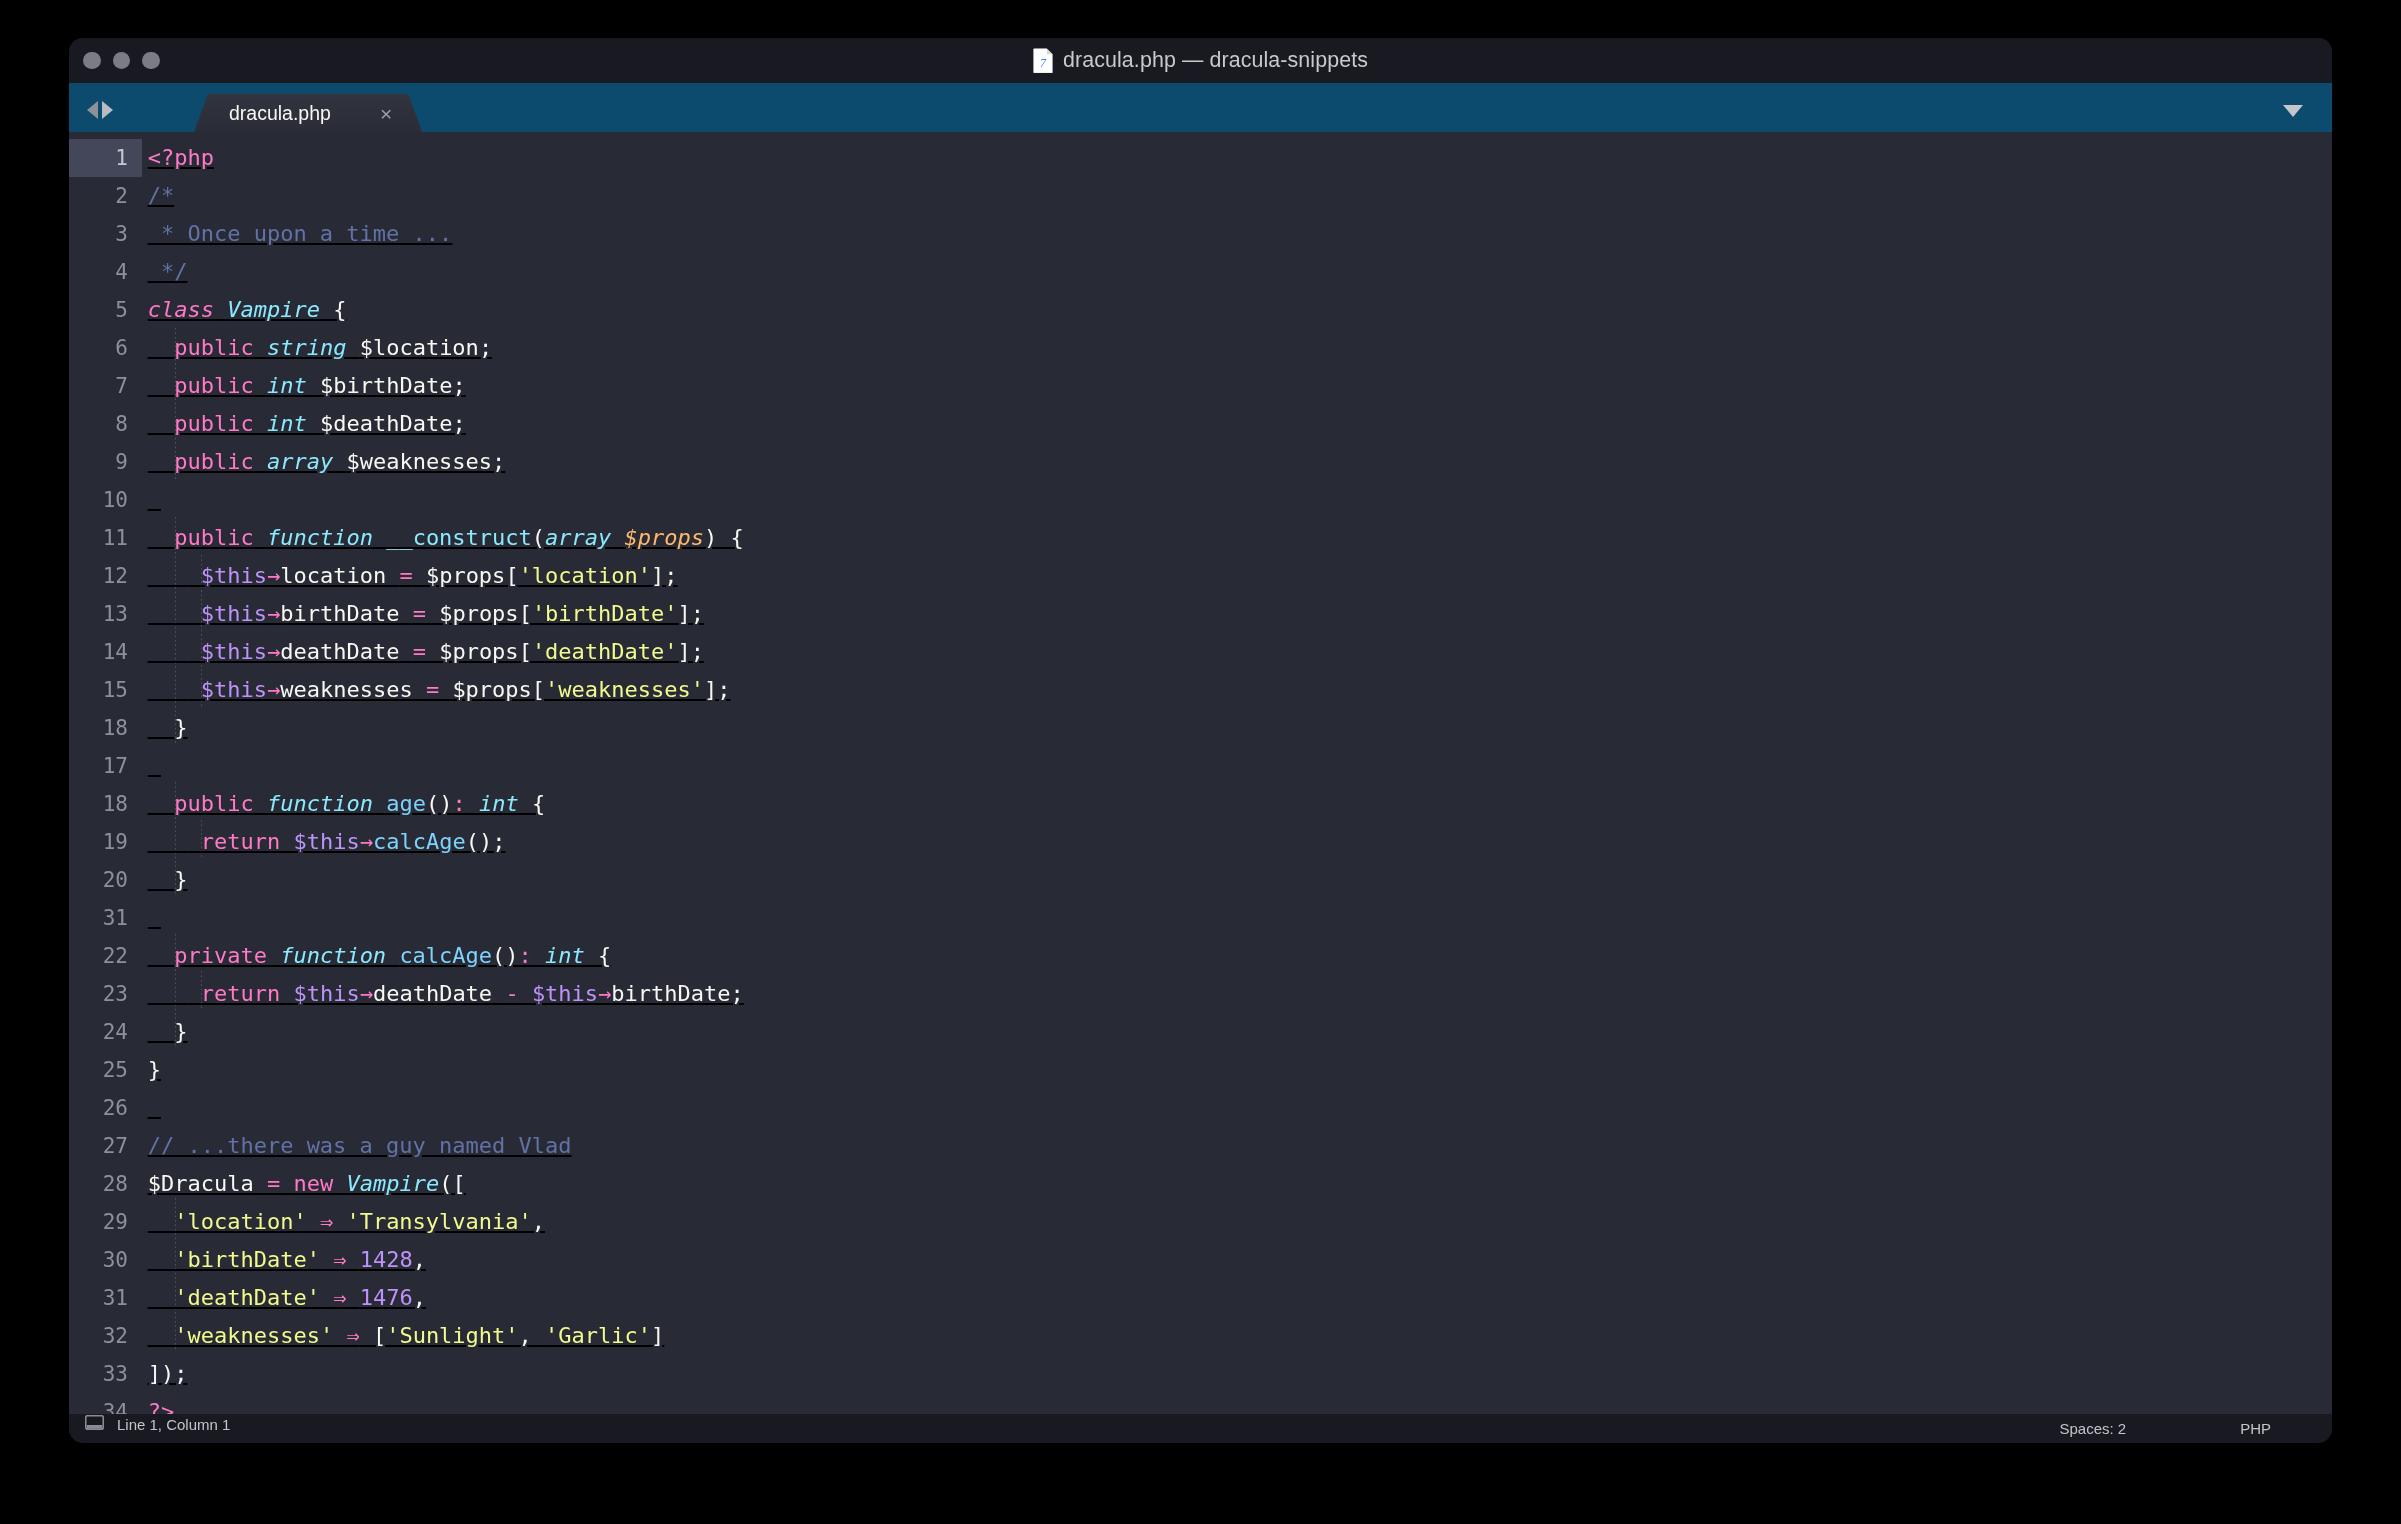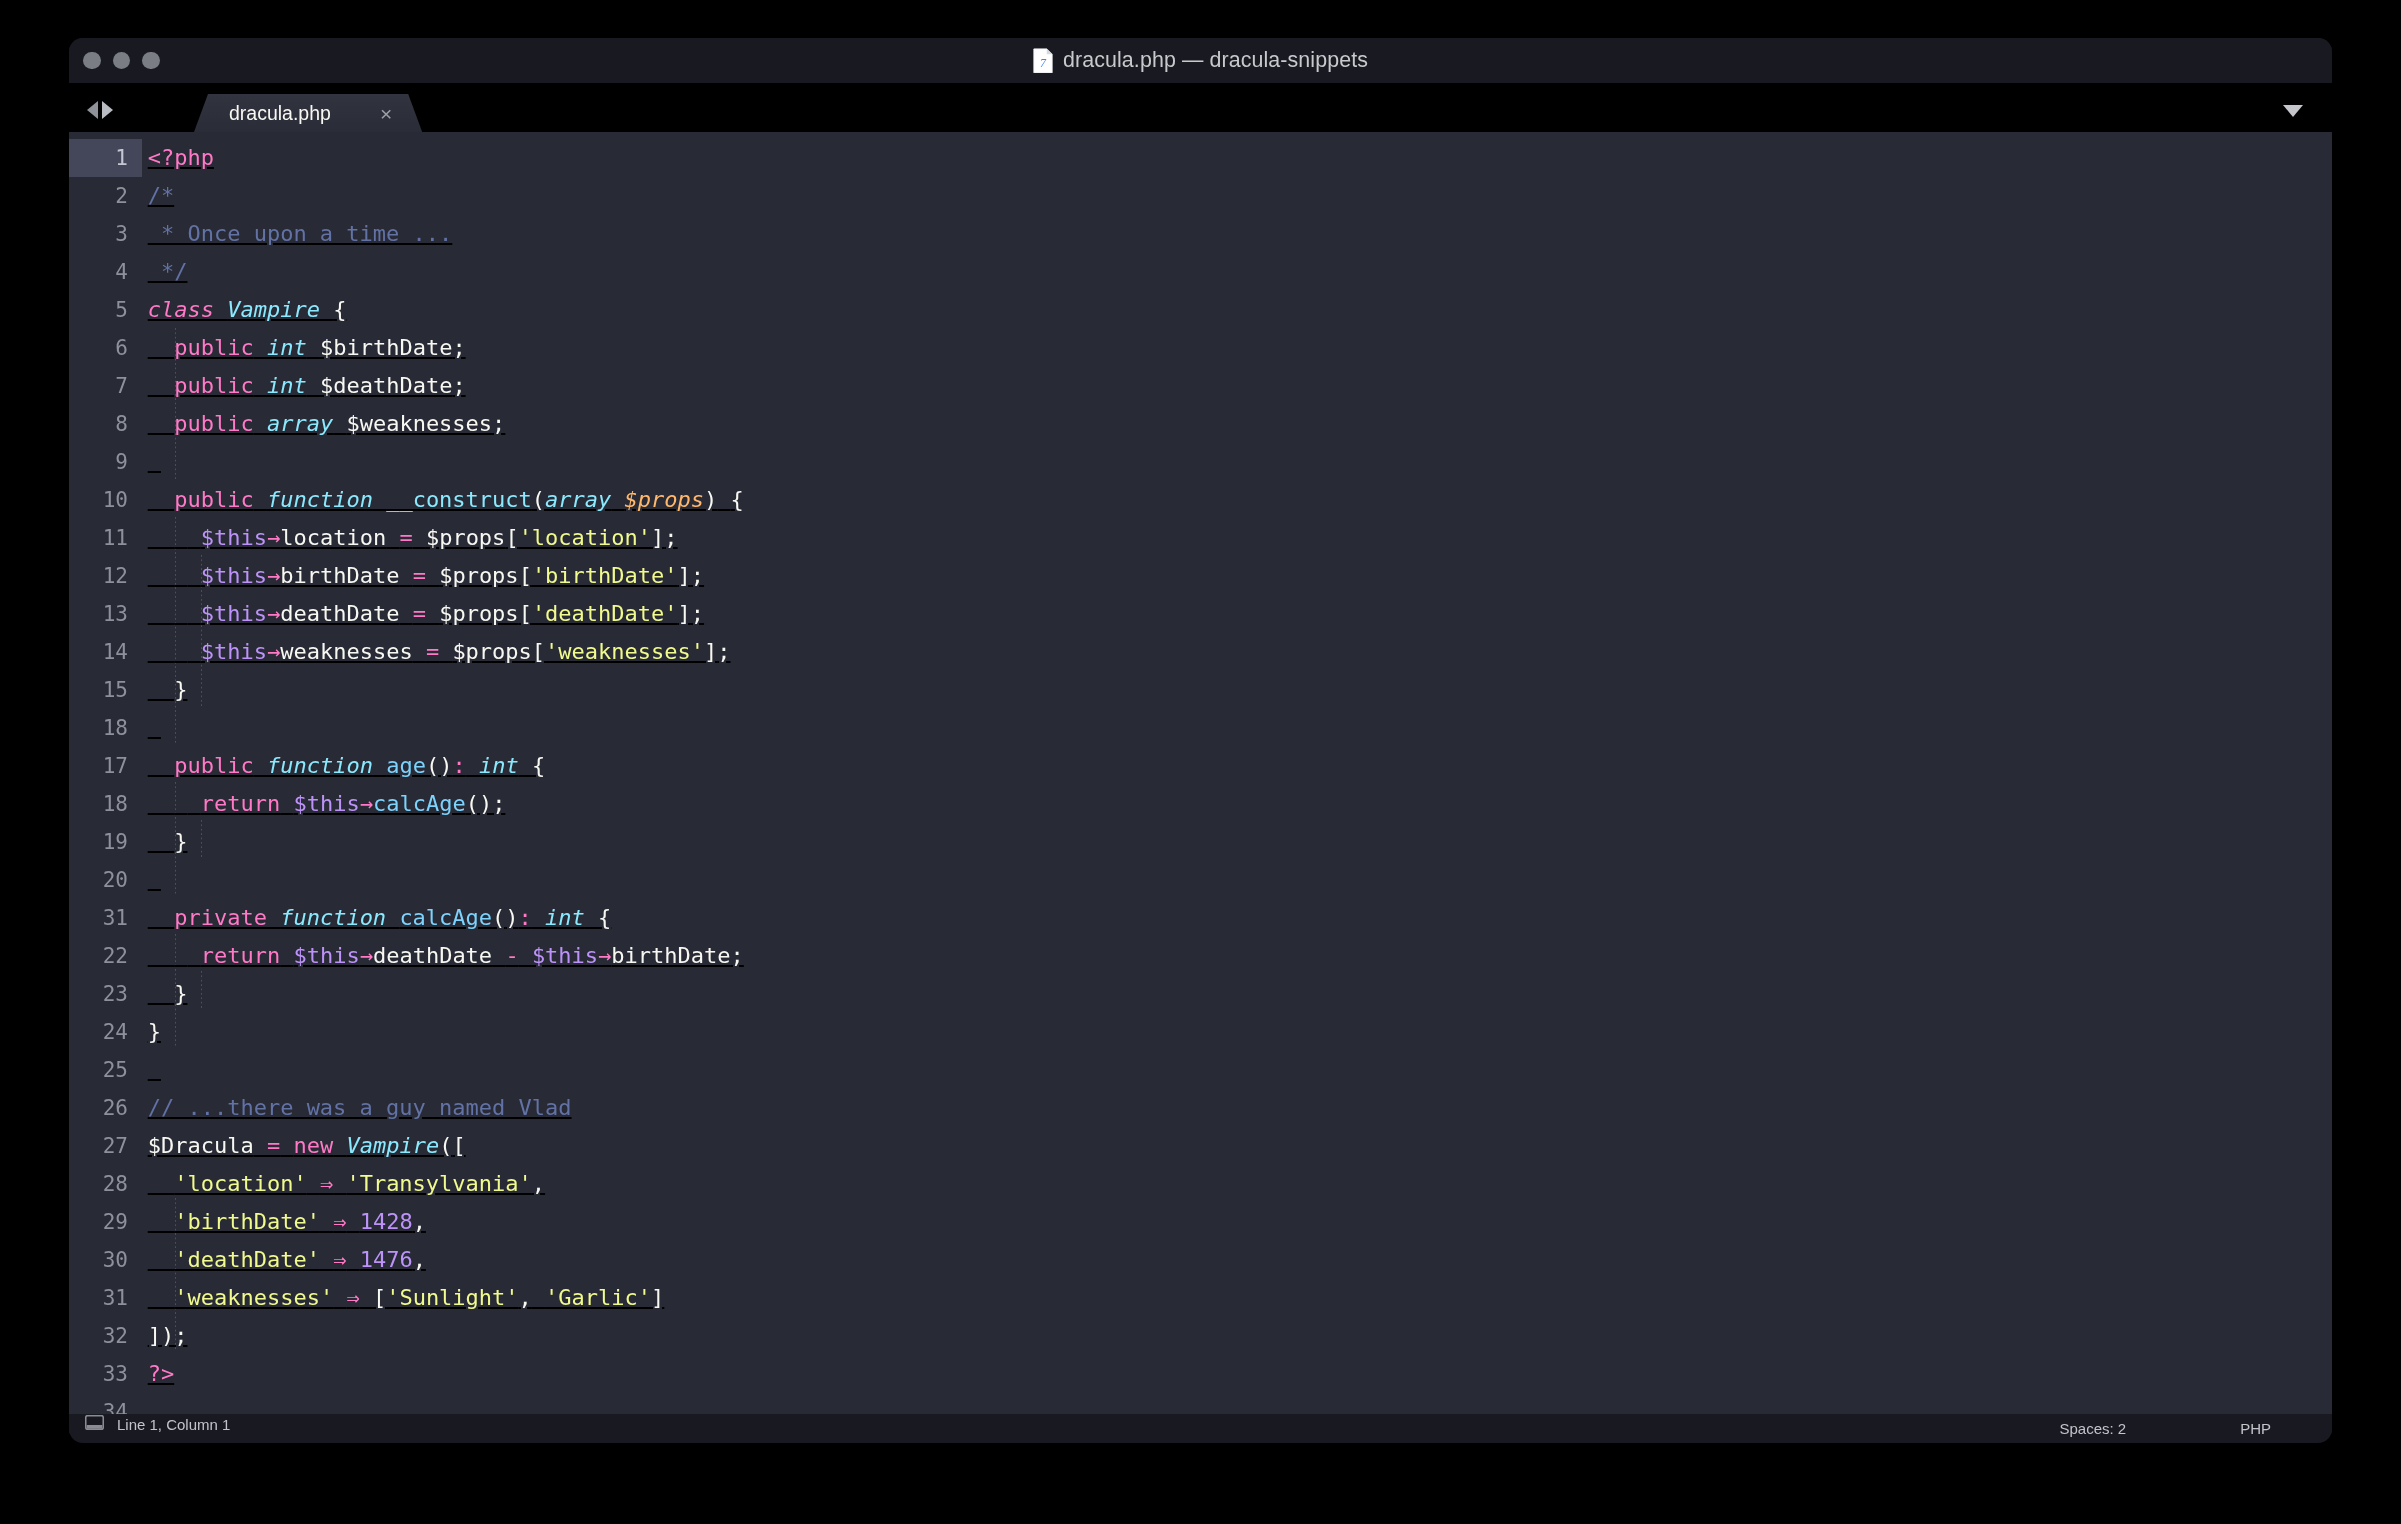--- a/index.html
+++ b/index.html
@@ -73,21 +73,21 @@
     letter-spacing: 0.1px;
     white-space: nowrap;
   }
 
   .file-icon-svg { display: block; }
 
   
   #tabbar {
     position: relative;
     height: 49px;
-    background: #000000;
+    background: #0c4a6e;
     display: flex;
     align-items: flex-end;
   }
 
   #nav-arrows {
     position: absolute;
     left: 17.7px;
     bottom: 12.6px;
     display: flex;
     align-items: center;
@@ -359,20 +359,21 @@
           <div class="iguide" style="left: 27px; top: 1059px; height: 151px;"></div>
           <div class="iguide" style="left: 53px; top: 416px; height: 151px;"></div>
           <div class="iguide" style="left: 53px; top: 681px; height: 38px;"></div>
           <div class="iguide" style="left: 53px; top: 832px; height: 38px;"></div>
         </div>
     <div class="code-line"><span class="t-key">&lt;?php</span></div>
         <div class="code-line"><span class="t-cmt">/*</span></div>
         <div class="code-line"><span class="t-cmt"> * Once upon a time ...</span></div>
         <div class="code-line"><span class="t-cmt"> */</span></div>
         <div class="code-line"><span class="t-key" style="font-style: italic;">class</span><span class="t-punc"> </span><span class="t-class" style="font-style: italic;">Vampire</span><span class="t-punc"> </span><span class="t-punc">{</span></div>
+        <div class="code-line"><span class="t-punc"> </span><span class="t-punc"> </span><span class="t-key">public</span><span class="t-punc"> </span><span class="t-type">string</span><span class="t-punc"> </span><span class="t-var">$location</span><span class="t-punc">;</span></div>
         <div class="code-line"><span class="t-punc"> </span><span class="t-punc"> </span><span class="t-key">public</span><span class="t-punc"> </span><span class="t-type">int</span><span class="t-punc"> </span><span class="t-var">$birthDate</span><span class="t-punc">;</span></div>
         <div class="code-line"><span class="t-punc"> </span><span class="t-punc"> </span><span class="t-key">public</span><span class="t-punc"> </span><span class="t-type">int</span><span class="t-punc"> </span><span class="t-var">$deathDate</span><span class="t-punc">;</span></div>
         <div class="code-line"><span class="t-punc"> </span><span class="t-punc"> </span><span class="t-key">public</span><span class="t-punc"> </span><span class="t-type">array</span><span class="t-punc"> </span><span class="t-var">$weaknesses</span><span class="t-punc">;</span></div>
         <div class="code-line">&nbsp;</div>
         <div class="code-line"><span class="t-punc"> </span><span class="t-punc"> </span><span class="t-key">public</span><span class="t-punc"> </span><span class="t-type">function</span><span class="t-punc"> </span><span class="t-class">__construct</span><span class="t-punc">(</span><span class="t-type">array</span><span class="t-punc"> </span><span class="t-param">$props</span><span class="t-punc">)</span><span class="t-punc"> </span><span class="t-punc">{</span></div>
         <div class="code-line"><span class="t-punc"> </span><span class="t-punc"> </span><span class="t-punc"> </span><span class="t-punc"> </span><span class="t-this">$this</span><span class="t-op">→</span><span class="t-var">location</span><span class="t-punc"> </span><span class="t-op">=</span><span class="t-punc"> </span><span class="t-var">$props</span><span class="t-punc">[</span><span class="t-str">'location'</span><span class="t-punc">]</span><span class="t-punc">;</span></div>
         <div class="code-line"><span class="t-punc"> </span><span class="t-punc"> </span><span class="t-punc"> </span><span class="t-punc"> </span><span class="t-this">$this</span><span class="t-op">→</span><span class="t-var">birthDate</span><span class="t-punc"> </span><span class="t-op">=</span><span class="t-punc"> </span><span class="t-var">$props</span><span class="t-punc">[</span><span class="t-str">'birthDate'</span><span class="t-punc">]</span><span class="t-punc">;</span></div>
         <div class="code-line"><span class="t-punc"> </span><span class="t-punc"> </span><span class="t-punc"> </span><span class="t-punc"> </span><span class="t-this">$this</span><span class="t-op">→</span><span class="t-var">deathDate</span><span class="t-punc"> </span><span class="t-op">=</span><span class="t-punc"> </span><span class="t-var">$props</span><span class="t-punc">[</span><span class="t-str">'deathDate'</span><span class="t-punc">]</span><span class="t-punc">;</span></div>
         <div class="code-line"><span class="t-punc"> </span><span class="t-punc"> </span><span class="t-punc"> </span><span class="t-punc"> </span><span class="t-this">$this</span><span class="t-op">→</span><span class="t-var">weaknesses</span><span class="t-punc"> </span><span class="t-op">=</span><span class="t-punc"> </span><span class="t-var">$props</span><span class="t-punc">[</span><span class="t-str">'weaknesses'</span><span class="t-punc">]</span><span class="t-punc">;</span></div>
         <div class="code-line"><span class="t-punc"> </span><span class="t-punc"> </span><span class="t-punc">}</span></div>

